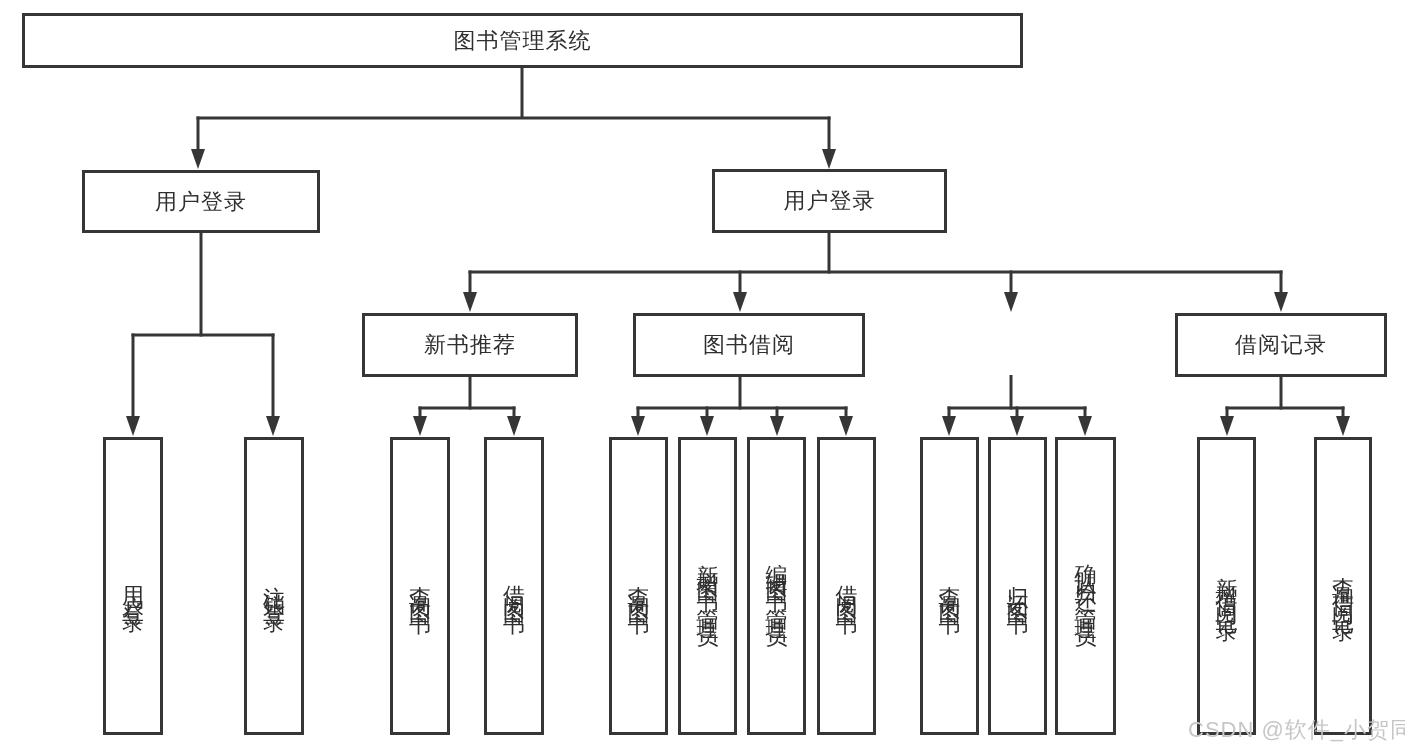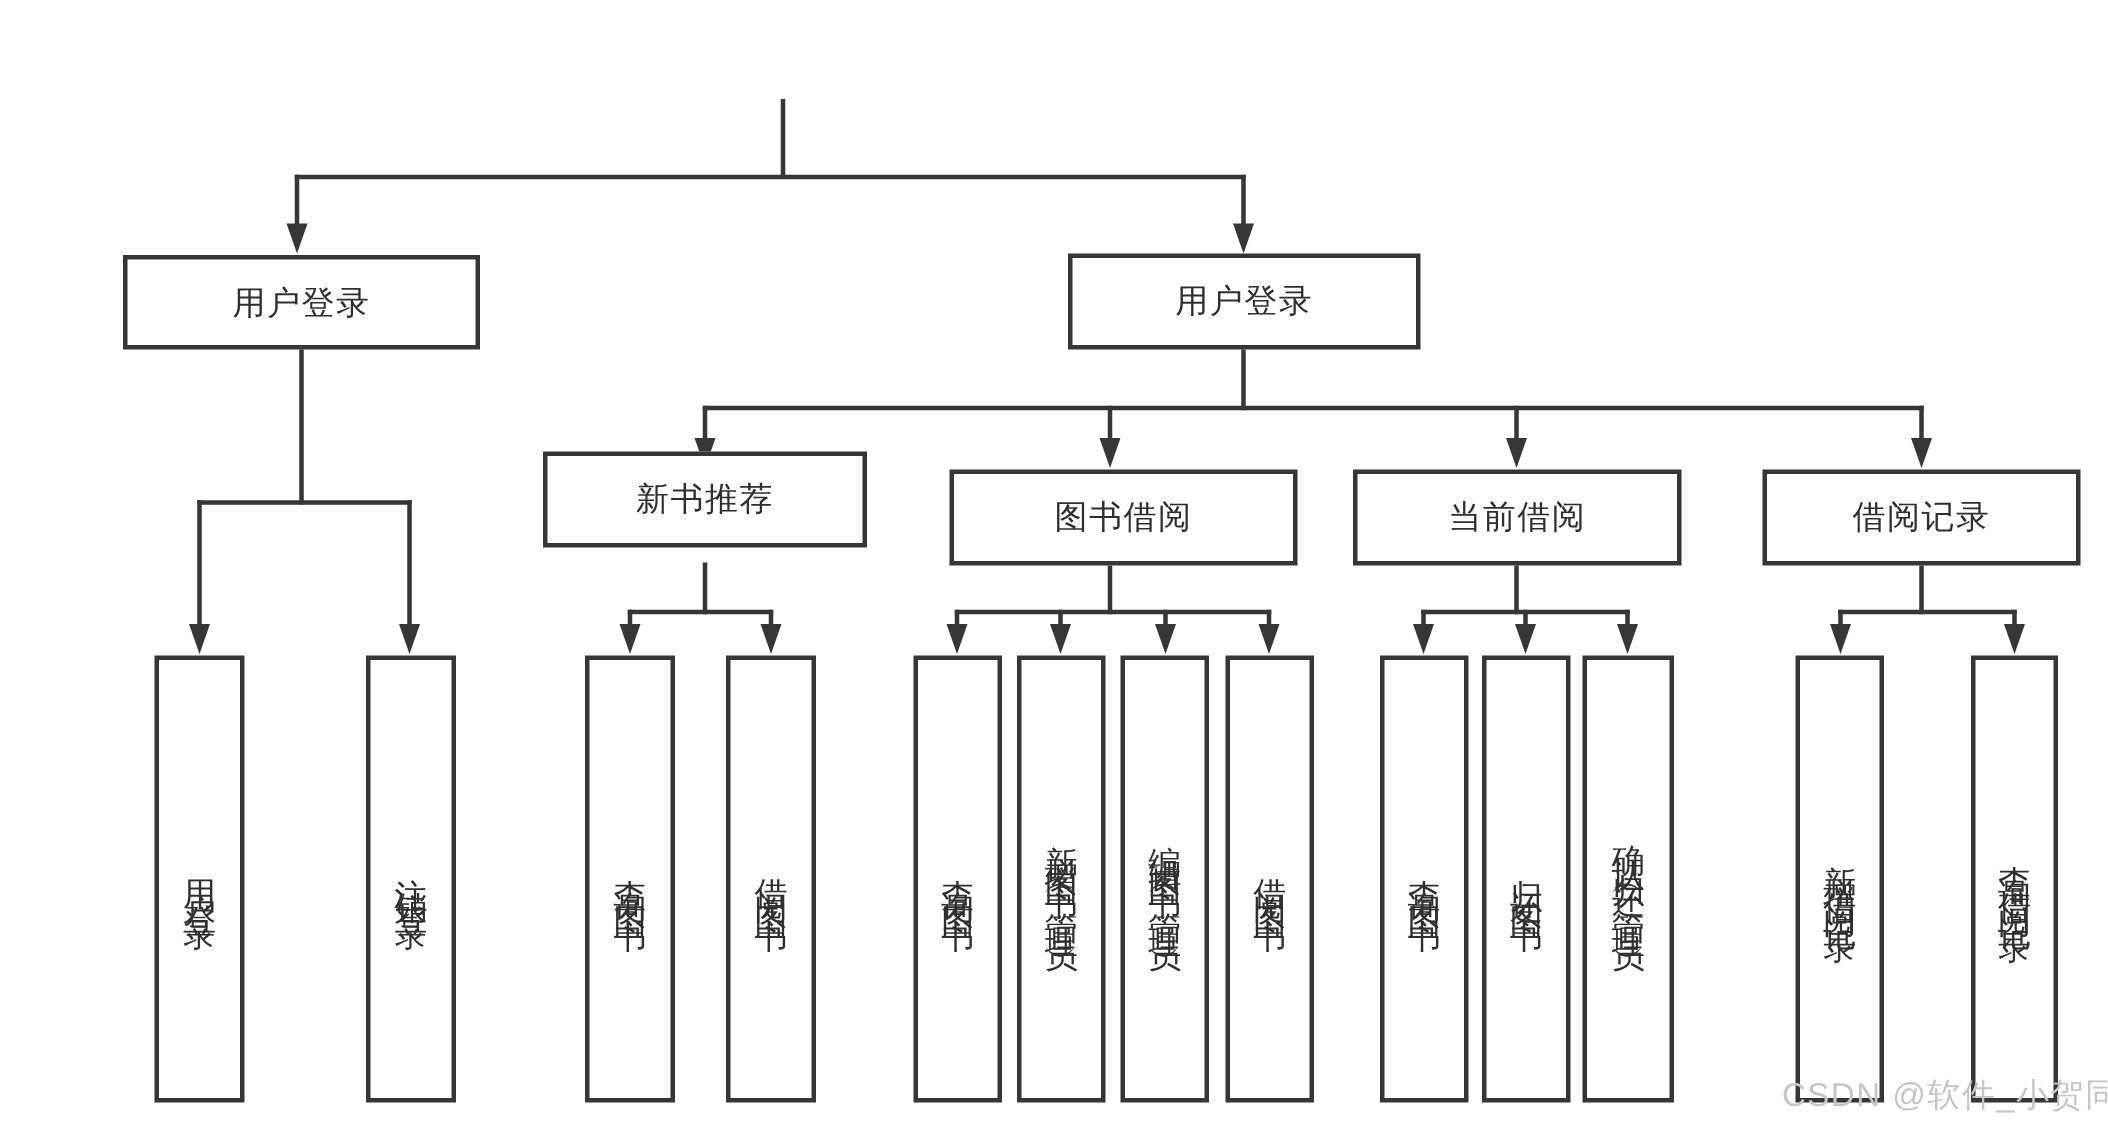--- a/index.html
+++ b/index.html
@@ -125,37 +125,37 @@
     <g>
       <line x1="1281" y1="375" x2="1281" y2="409.5"></line>
       <line x1="1225.5" y1="408" x2="1344.5" y2="408"></line>
       <line x1="1227" y1="406.5" x2="1227" y2="422"></line>
       <polygon points="1220,416 1234,416 1227,436"></polygon>
       <line x1="1343" y1="406.5" x2="1343" y2="422"></line>
       <polygon points="1336,416 1350,416 1343,436"></polygon>
     </g>
   </svg>
 
+  <div class="node" style="left:22px;top:13px;width:1001px;height:55px;">
+    <span>图书管理系统</span>
+  </div>
 
   <div class="node" style="left:82px;top:170px;width:238px;height:63px;">
     <span>用户登录</span>
   </div>
   <div class="node" style="left:712px;top:169px;width:235px;height:64px;">
     <span>用户登录</span>
   </div>
 
-  <div class="node" style="left:362px;top:301px;width:216px;height:64px;">
+  <div class="node" style="left:362px;top:313px;width:216px;height:64px;">
     <span>新书推荐</span>
   </div>
   <div class="node" style="left:633px;top:313px;width:232px;height:64px;">
     <span>图书借阅</span>
   </div>
-  <div class="node" style="left:902px;top:313px;width:219px;height:64px;">
-    <span>当前借阅</span>
-  </div>
   <div class="node" style="left:1175px;top:313px;width:212px;height:64px;">
     <span>借阅记录</span>
   </div>
 
   <div class="leaf" style="left:103px;width:60px;">
     <span class="vtext">用户登录</span>
   </div>
   <div class="leaf" style="left:244px;width:60px;">
     <span class="vtext">注销登录</span>
   </div>

